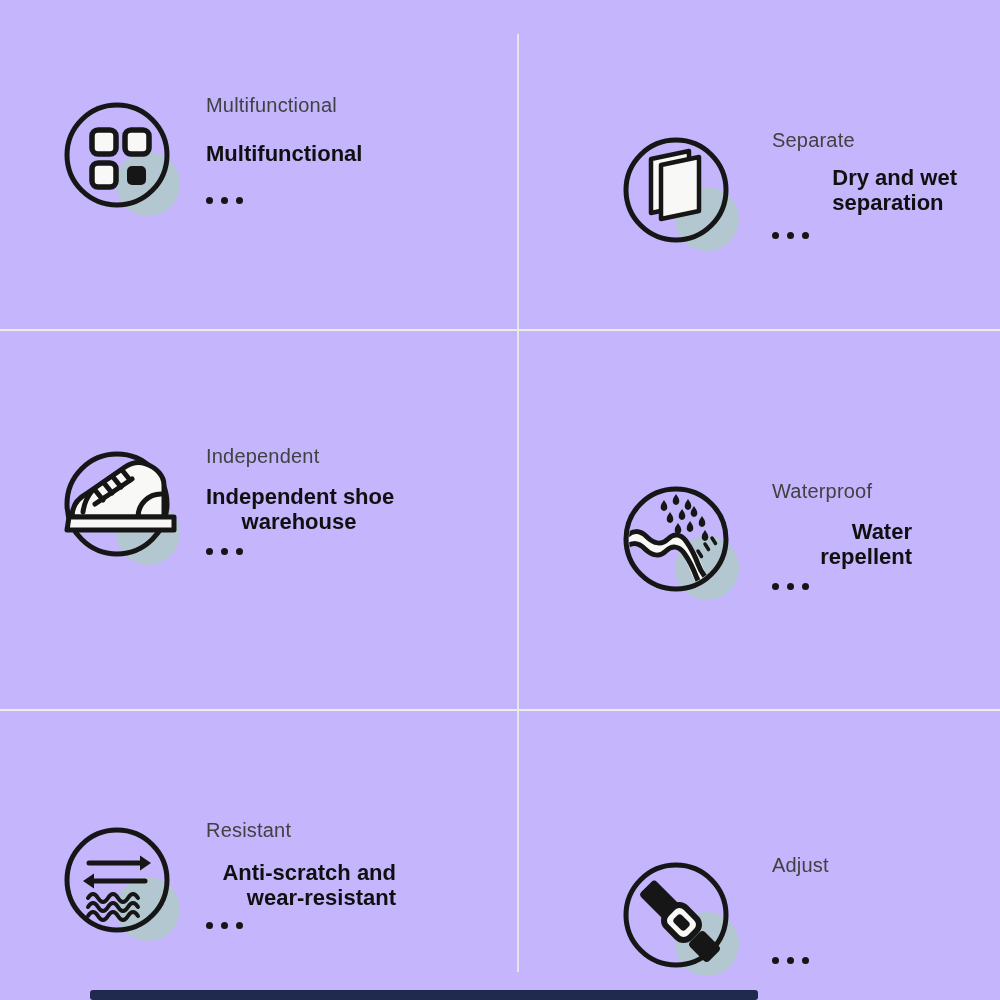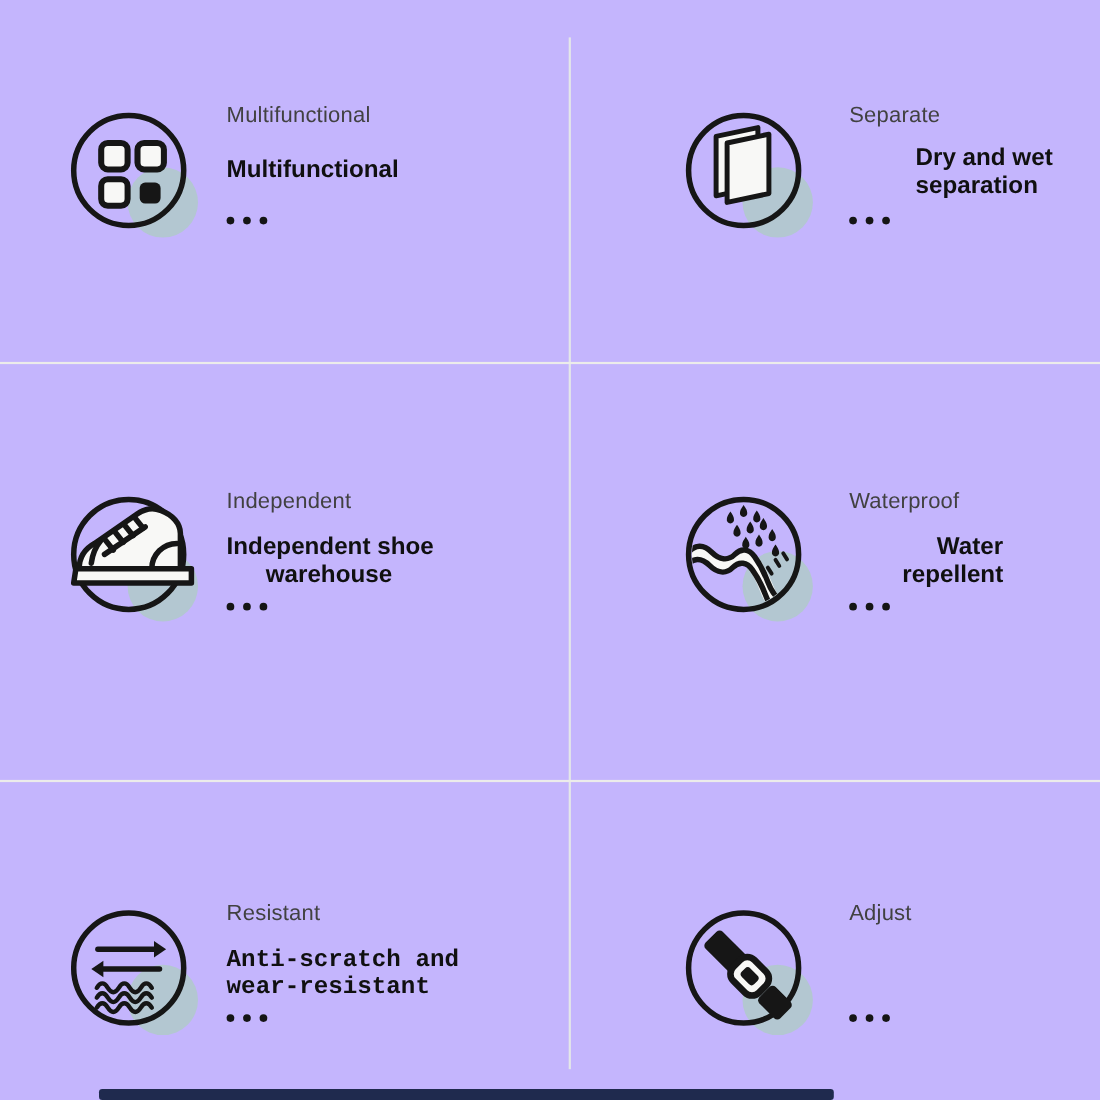--- a/index.html
+++ b/index.html
@@ -6,42 +6,42 @@
   .canvas{
     position:relative;width:1000px;height:1000px;overflow:hidden;
     background:#c4b5fd;
     font-family:"Liberation Sans","DejaVu Sans",sans-serif;
   }
   .vdiv{position:absolute;left:517px;top:34px;width:2px;height:938px;background:#e4e7e9;}
   .hdiv{position:absolute;left:0;width:1000px;height:2px;background:#ececea;}
   .hdiv1{top:329px}.hdiv2{top:709px}
 
   .cell{position:absolute;left:0;width:500px;}
-  .cell.right{left:500px;}
+  .cell.right{left:500px;margin-top:35px;}
   .r1{top:0;height:330px}.r2{top:316px;height:380px}.r3{top:710px;height:290px}
 
   .icon{position:absolute;left:62px;}
   .right .icon{left:121px;}
   .r1 .icon{top:100px}.r2 .icon{top:133px}.r3 .icon{top:115px}
 
   .title{position:absolute;margin:0;font-size:20px;line-height:22px;font-weight:400;
          color:#414141;letter-spacing:.2px;white-space:nowrap;}
   .cell .title{left:206px;}
   .right .title{left:272px;}
   .r1 .title{top:94px}.r2 .title{top:129px}.r3 .title{top:109px}
 
   .desc{position:absolute;margin:0;font-size:22px;line-height:25px;font-weight:700;
         color:#101010;white-space:nowrap;}
   .desc span{display:block;}
   .r1 .desc{top:130px}.r2 .desc{top:168px}.r3 .desc{top:150px}
   .c1 .desc{left:206px;top:141px;}
   .c2 .desc{right:43px;text-align:left;}
   .c3 .desc{left:206px;width:186px;text-align:center;}
   .c4 .desc{right:88px;text-align:right;}
-  .c5 .desc{left:206px;width:190px;text-align:left;font-family:Liberation Mono, monospace;}
+  .c5 .desc{left:206px;width:190px;text-align:right;}
   .c6 .desc{right:42px;text-align:right;}
 
   .dots{position:absolute;display:flex;gap:8px;}
   .cell .dots{left:206px;}
   .right .dots{left:272px;}
   .r1 .dots{top:197px}.r2 .dots{top:232px}.r3 .dots{top:212px}
   .dots i{width:7px;height:7px;border-radius:50%;background:#151515;display:block;}
 
   .bottom-bar{position:absolute;left:90px;top:990px;width:668px;height:10px;
               border-radius:3px;background:#1f2a4e;}

